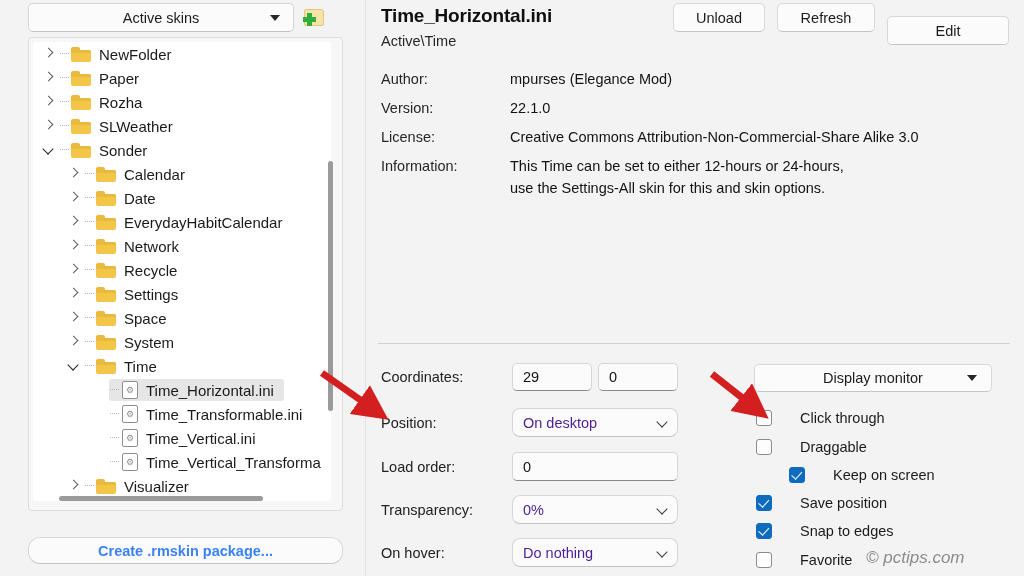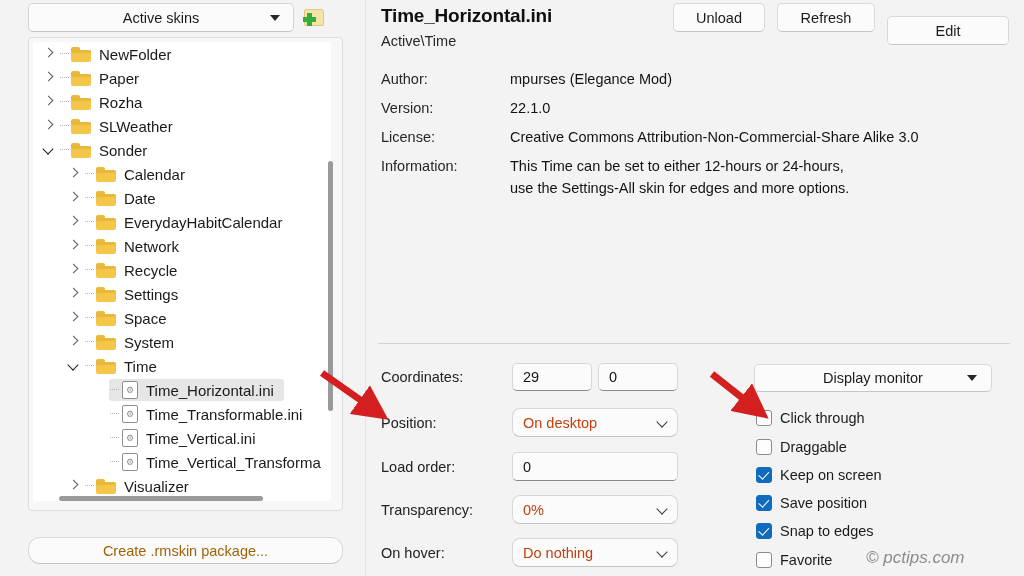--- a/index.html
+++ b/index.html
@@ -172,23 +172,24 @@
     background: #9a9a9a; border-radius: 3px;
   }
 
   #create-pkg-btn {
     position: absolute; left: 28px; top: 537px;
     width: 315px; height: 27px;
     background: #fbfbfb;
     border: 1px solid #d8d8d8;
     border-bottom-color: #c5c5c5;
     border-radius: 12px;
-    font-size: 14.5px; color: #a16207;
+    font-size: 14.5px; color: #3b82f6;
     display: flex; align-items: center; justify-content: center;
     font-family: "Liberation Sans", sans-serif;
+    font-weight: bold;
   }
 
   
   #right-panel {
     position: absolute; left: 366px; top: 0;
     width: 658px; height: 576px;
     background: #f3f3f3;
   }
   #skin-title {
     position: absolute; left: 15px; top: 5px;
@@ -243,21 +244,21 @@
     font-size: 14.5px; color: #141414;
     display: flex; align-items: center;
     padding-left: 10px;
   }
   .selbox {
     position: absolute;
     background: #fbfbfb;
     border: 1px solid #d6d6d6;
     border-bottom-color: #c3c3c3;
     border-radius: 8px;
-    font-size: 14.5px; color: #c2410c;
+    font-size: 14.5px; color: #4c1d95;
     display: flex; align-items: center;
     padding-left: 10px;
   }
   .selbox .chevd {
     position: absolute; right: 11px; top: 50%;
     margin-top: -3px;
     width: 8px; height: 8px;
     border-right: 1.5px solid #3a3a3a;
     border-bottom: 1.5px solid #3a3a3a;
     transform: translateY(-2px) rotate(45deg);
@@ -277,21 +278,21 @@
     position: absolute; right: 14px; top: 50%;
     transform: translateY(-50%);
     width: 0; height: 0;
     border-left: 5px solid transparent;
     border-right: 5px solid transparent;
     border-top: 6px solid #272727;
   }
   .cb-row {
     position: absolute; left: 756px;
     display: flex; align-items: center;
-    font-size: 14.5px; color: #1b1b1b;
+    font-size: 14.5px; color: #1b1b1b; gap: 20px;
   }
   .cbox {
     width: 16px; height: 16px; flex: 0 0 16px;
     margin-right: 8px;
     border: 1.4px solid #8b8b8b;
     border-radius: 3px;
     background: #fdfdfd;
     position: relative;
   }
   .cbox.checked {
@@ -593,21 +594,21 @@
     </div>
 
     <div class="meta-label" style="top:71px">Author:</div>
     <div class="meta-value" style="top:71px">mpurses (Elegance Mod)</div>
     <div class="meta-label" style="top:100px">Version:</div>
     <div class="meta-value" style="top:100px">22.1.0</div>
     <div class="meta-label" style="top:129px">License:</div>
     <div class="meta-value" style="top:129px">Creative Commons Attribution-Non-Commercial-Share Alike 3.0</div>
     <div class="meta-label" style="top:158px">Information:</div>
     <div class="meta-value" style="top:158px">This Time can be set to either 12-hours or 24-hours,</div>
-    <div class="meta-value" style="top:180px">use the Settings-All skin for edges and more options.</div>
+    <div class="meta-value" style="top:180px">use the Settings-All skin for this and skin options.</div>
 
     <div id="divider"></div>
 
     <div class="set-label" style="top:369px">Coordinates:</div>
     <div class="txtbox" style="left:146px; top:363px; width:80px; height:28px;">
       <span>29</span>
     </div>
     <div class="txtbox" style="left:232px; top:363px; width:80px; height:28px;">
       <span>0</span>
     </div>
@@ -642,21 +643,21 @@
   </div>
   <div id="checkbox-list">
       <div class="cb-row" style="top: 410px;">
         <span class="cbox"></span>
         <span>Click through</span>
       </div>
       <div class="cb-row" style="top: 439px;">
         <span class="cbox"></span>
         <span>Draggable</span>
       </div>
-      <div class="cb-row" style="top: 467px;">
+      <div class="cb-row" style="top: 467px; margin-left: 33px;">
         <span class="cbox checked"></span>
         <span>Keep on screen</span>
       </div>
       <div class="cb-row" style="top: 495px;">
         <span class="cbox checked"></span>
         <span>Save position</span>
       </div>
       <div class="cb-row" style="top: 523px;">
         <span class="cbox checked"></span>
         <span>Snap to edges</span>

